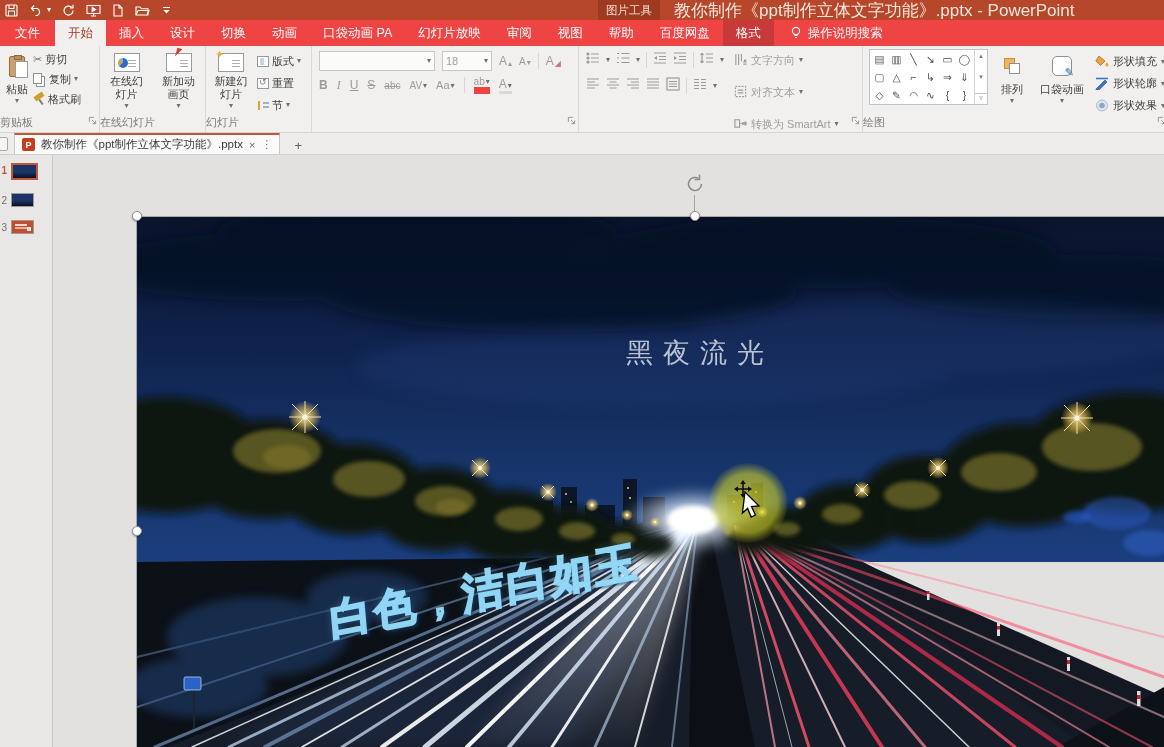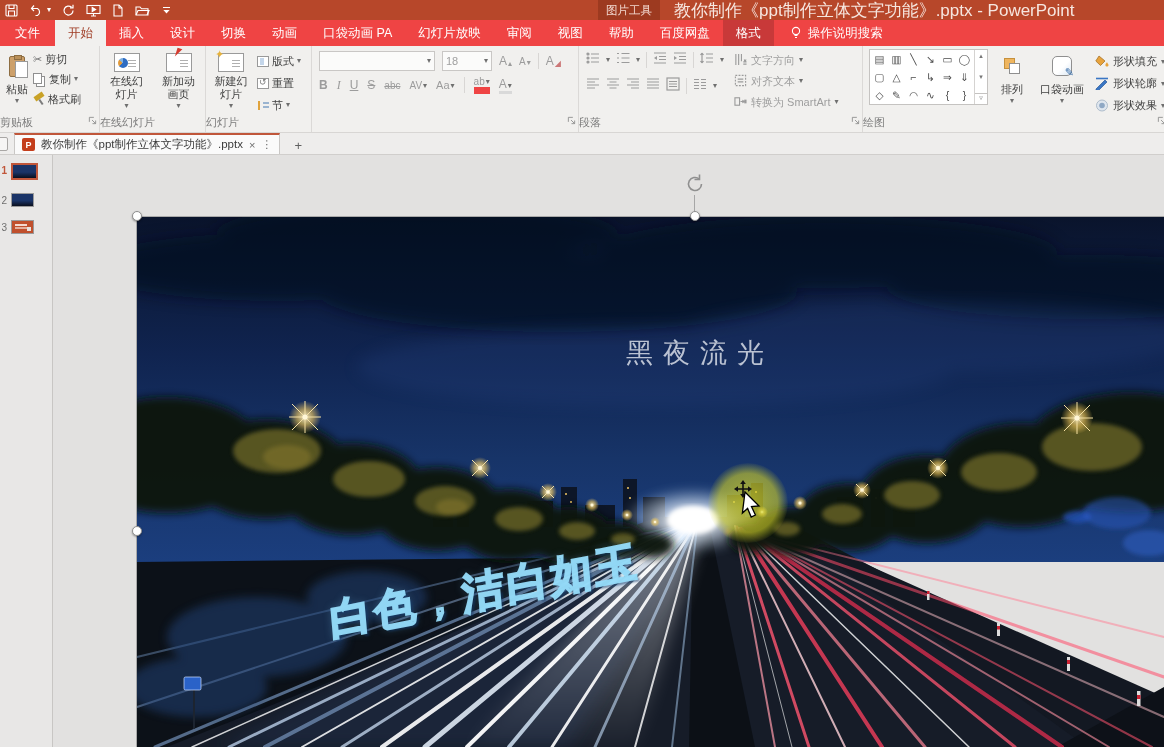--- a/index.html
+++ b/index.html
@@ -59,21 +59,21 @@
 .combo{height:20px;border:1px solid #c9c7c5;background:#fbfbfa;display:flex;align-items:center;justify-content:space-between;padding:0 3px;font-size:11px;color:#a0a0a0}
 .fgrid{display:flex;flex-direction:column;gap:5px;width:100%;padding:2px 4px}
 .frow{display:flex;align-items:center;gap:7px}
 .fbtn{font-size:12px;color:#9c9c9c;display:flex;align-items:flex-end;gap:1px}
 .vsep{width:1px;height:16px;background:#d8d6d4}
 
 
 .pgrid{display:flex;gap:10px;padding:2px 4px}
 .pleft{display:flex;flex-direction:column;gap:8px}
 .prow{display:flex;align-items:center;gap:6px}
-.pright{display:flex;flex-direction:column;gap:3px}
+.pright{display:flex;flex-direction:column;gap:14px}
 .prbtn{display:flex;align-items:center;gap:4px;font-size:11px;color:#9e9e9e;height:18px;white-space:nowrap}
 .icon14{color:#9b9b9b}
 
 
 .shapesbox{display:flex;border:1px solid #c5c3c1;background:#fff;height:56px}
 .shgrid{display:grid;grid-template-columns:repeat(6,17px);grid-auto-rows:18px;align-items:center;justify-items:center;font-size:10.5px;color:#4c4c4c;padding:0 1px}
 .shscroll{width:13px;border-left:1px solid #d5d3d1;display:flex;flex-direction:column;align-items:center;justify-content:space-between;font-size:7px;color:#777;padding:2px 0}
 .arr-ic{width:20px;height:20px;position:relative}
 .arr-ic:before{content:"";position:absolute;left:2px;top:2px;width:9px;height:9px;background:#efb55e;border:1px solid #c6913d}
 .arr-ic:after{content:"";position:absolute;left:7px;top:7px;width:9px;height:9px;background:#fff;border:1px solid #8f8f8f}

